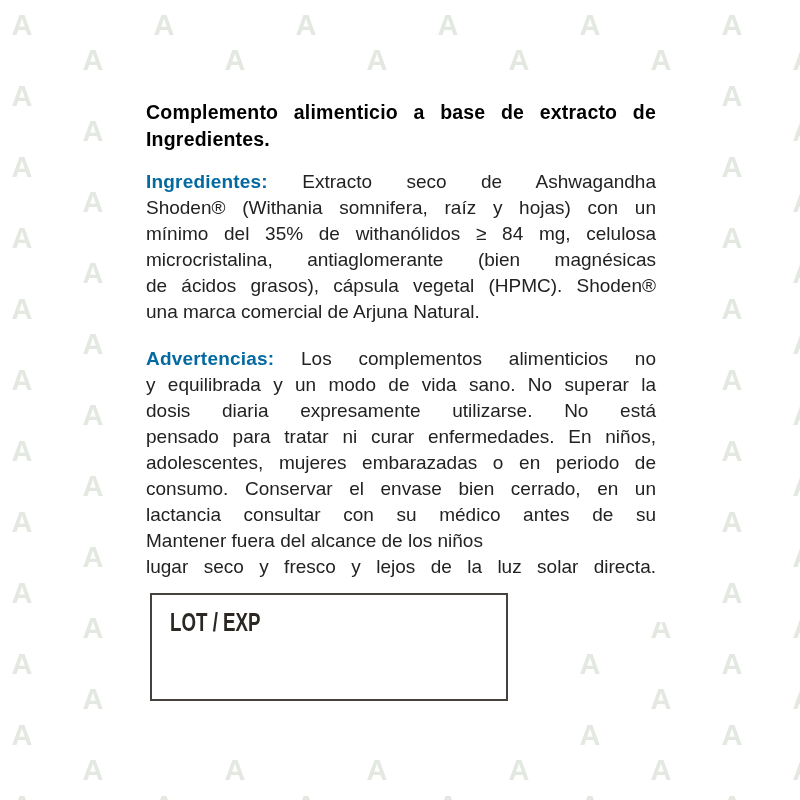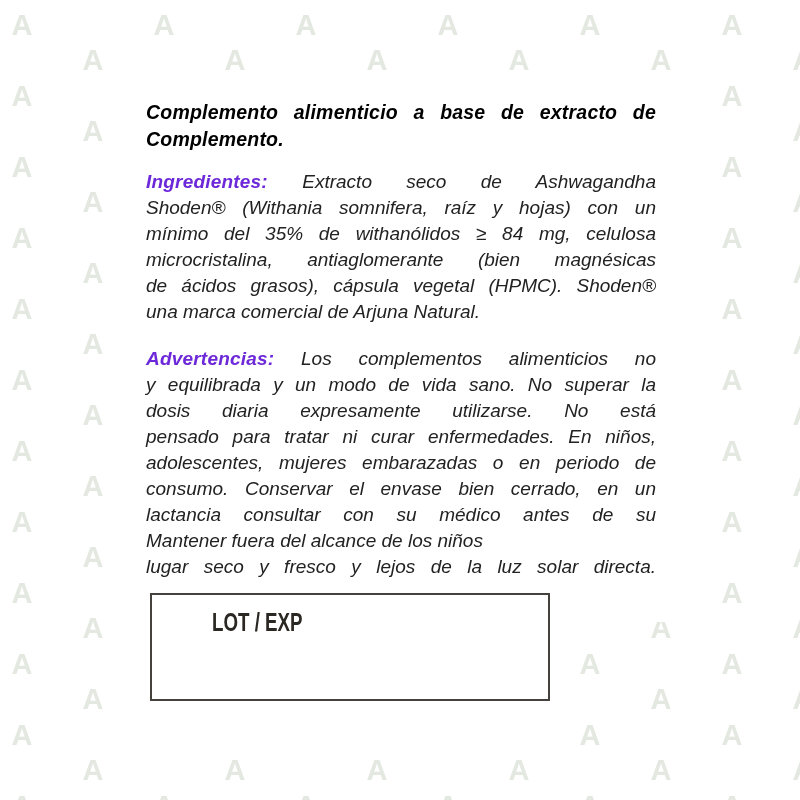--- a/index.html
+++ b/index.html
@@ -19,28 +19,28 @@
   .panel-top{left:106px;top:70px;width:592px;height:552px;}
   .panel-bottom{left:106px;top:622px;width:464px;height:130px;}
   
   .content{
     position:absolute;z-index:2;left:146px;top:99px;width:510px;
     color:#222222;font-size:19px;line-height:26px;
   }
   .title{font-weight:700;color:#000000;font-size:19.5px;line-height:27px;letter-spacing:.2px;}
   .para{margin-top:21px;}
   .para.first{margin-top:16px;}
-  .line{text-align:justify;text-align-last:justify;white-space:normal;font-style:italic;}
+  .line{text-align:justify;text-align-last:justify;white-space:normal;}
   .line.last{text-align-last:left;}
-  .line b{color:#6d28d9;letter-spacing:.2px;}
+  .line b{color:#0369a1;letter-spacing:.2px;}
   .expiry{margin-top:3px;}
   .expiry b{color:#000000;font-size:19.5px;letter-spacing:.2px;}
   .lot-box{
     margin-top:13px;margin-left:4px;width:354px;height:104px;
-    border:2px solid #45413c;background:#ffffff;box-sizing:content-box;padding-left:42px;
+    border:2px solid #45413c;background:#ffffff;box-sizing:content-box;
   }
   .lot-label{
     display:inline-block;margin:12px 0 0 18px;
     font:700 26px "Liberation Sans",sans-serif;color:#2b2723;
     transform:scaleX(.72);transform-origin:left center;letter-spacing:0;
     white-space:nowrap;
   }
 </style>
 </head>
 <body>
@@ -185,21 +185,21 @@
       <span class="wm" style="left: 803px; top: 628px; color: rgb(227, 232, 225);">A</span>
       <span class="wm" style="left: 803px; top: 699px; color: rgb(227, 232, 225);">A</span>
       <span class="wm" style="left: 803px; top: 770px; color: rgb(227, 232, 225);">A</span>
     </div>
   <div class="panel panel-top"></div>
   <div class="panel panel-bottom"></div>
 
   <div class="content">
     <div class="title" id="title">
         <div class="line">Complemento alimenticio a base de extracto de</div>
-        <div class="line last">Complemento.</div>
+        <div class="line last">Ingredientes.</div>
       </div>
     <div id="paragraphs">
         <div class="para first">
           <div class="line"><b>Ingredientes:</b> Extracto seco de Ashwagandha</div>
           <div class="line">Shoden® (Withania somnifera, raíz y hojas) con un</div>
           <div class="line">mínimo del 35% de withanólidos ≥ 84 mg, celulosa</div>
           <div class="line">microcristalina, antiaglomerante (bien magnésicas</div>
           <div class="line">de ácidos grasos), cápsula vegetal (HPMC). Shoden®</div>
           <div class="line last">una marca comercial de Arjuna Natural.</div>
         </div>

